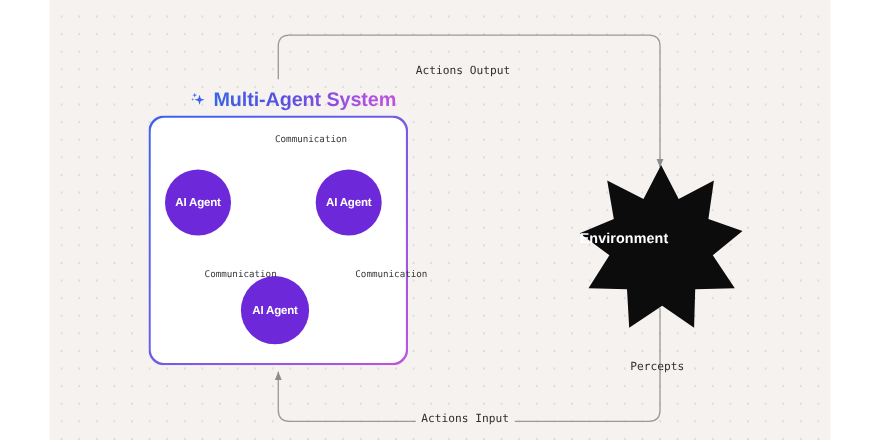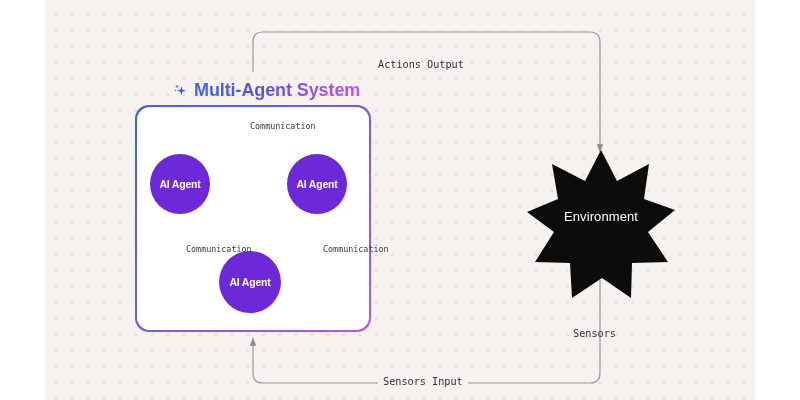--- a/index.html
+++ b/index.html
@@ -125,24 +125,23 @@
     height: 132px;
   }
   #environment-label {
     position: absolute;
     left: 527px;
     top: 150px;
     width: 148px;
     height: 132px;
     display: flex;
     align-items: center;
-    justify-content: center;
     color: #ffffff;
     font-size: 13px;
-    font-weight: normal;
+    font-weight: bold;
     letter-spacing: 0.1px;
     pointer-events: none;
   }
 </style>
 </head>
 <body>
 
 <div id="canvas">
 
   <div id="dot-bg"></div>
@@ -202,16 +201,16 @@
   <div class="comm-label" id="comm-top">Communication</div>
   <div class="comm-label" id="comm-right">Communication</div>
   <div class="comm-label" id="comm-left">Communication</div>
 
   <div id="environment-node"></div>
   <div id="environment-label">
     <span>Environment</span>
   </div>
 
   <div class="flow-label" id="label-actions">Actions Output</div>
-  <div class="flow-label" id="label-percepts">Sensors</div>
-  <div class="flow-label" id="label-sensors">Sensors Input</div>
+  <div class="flow-label" id="label-percepts">Percepts</div>
+  <div class="flow-label" id="label-sensors">Actions Input</div>
 
 </div>
 
 </body></html>

